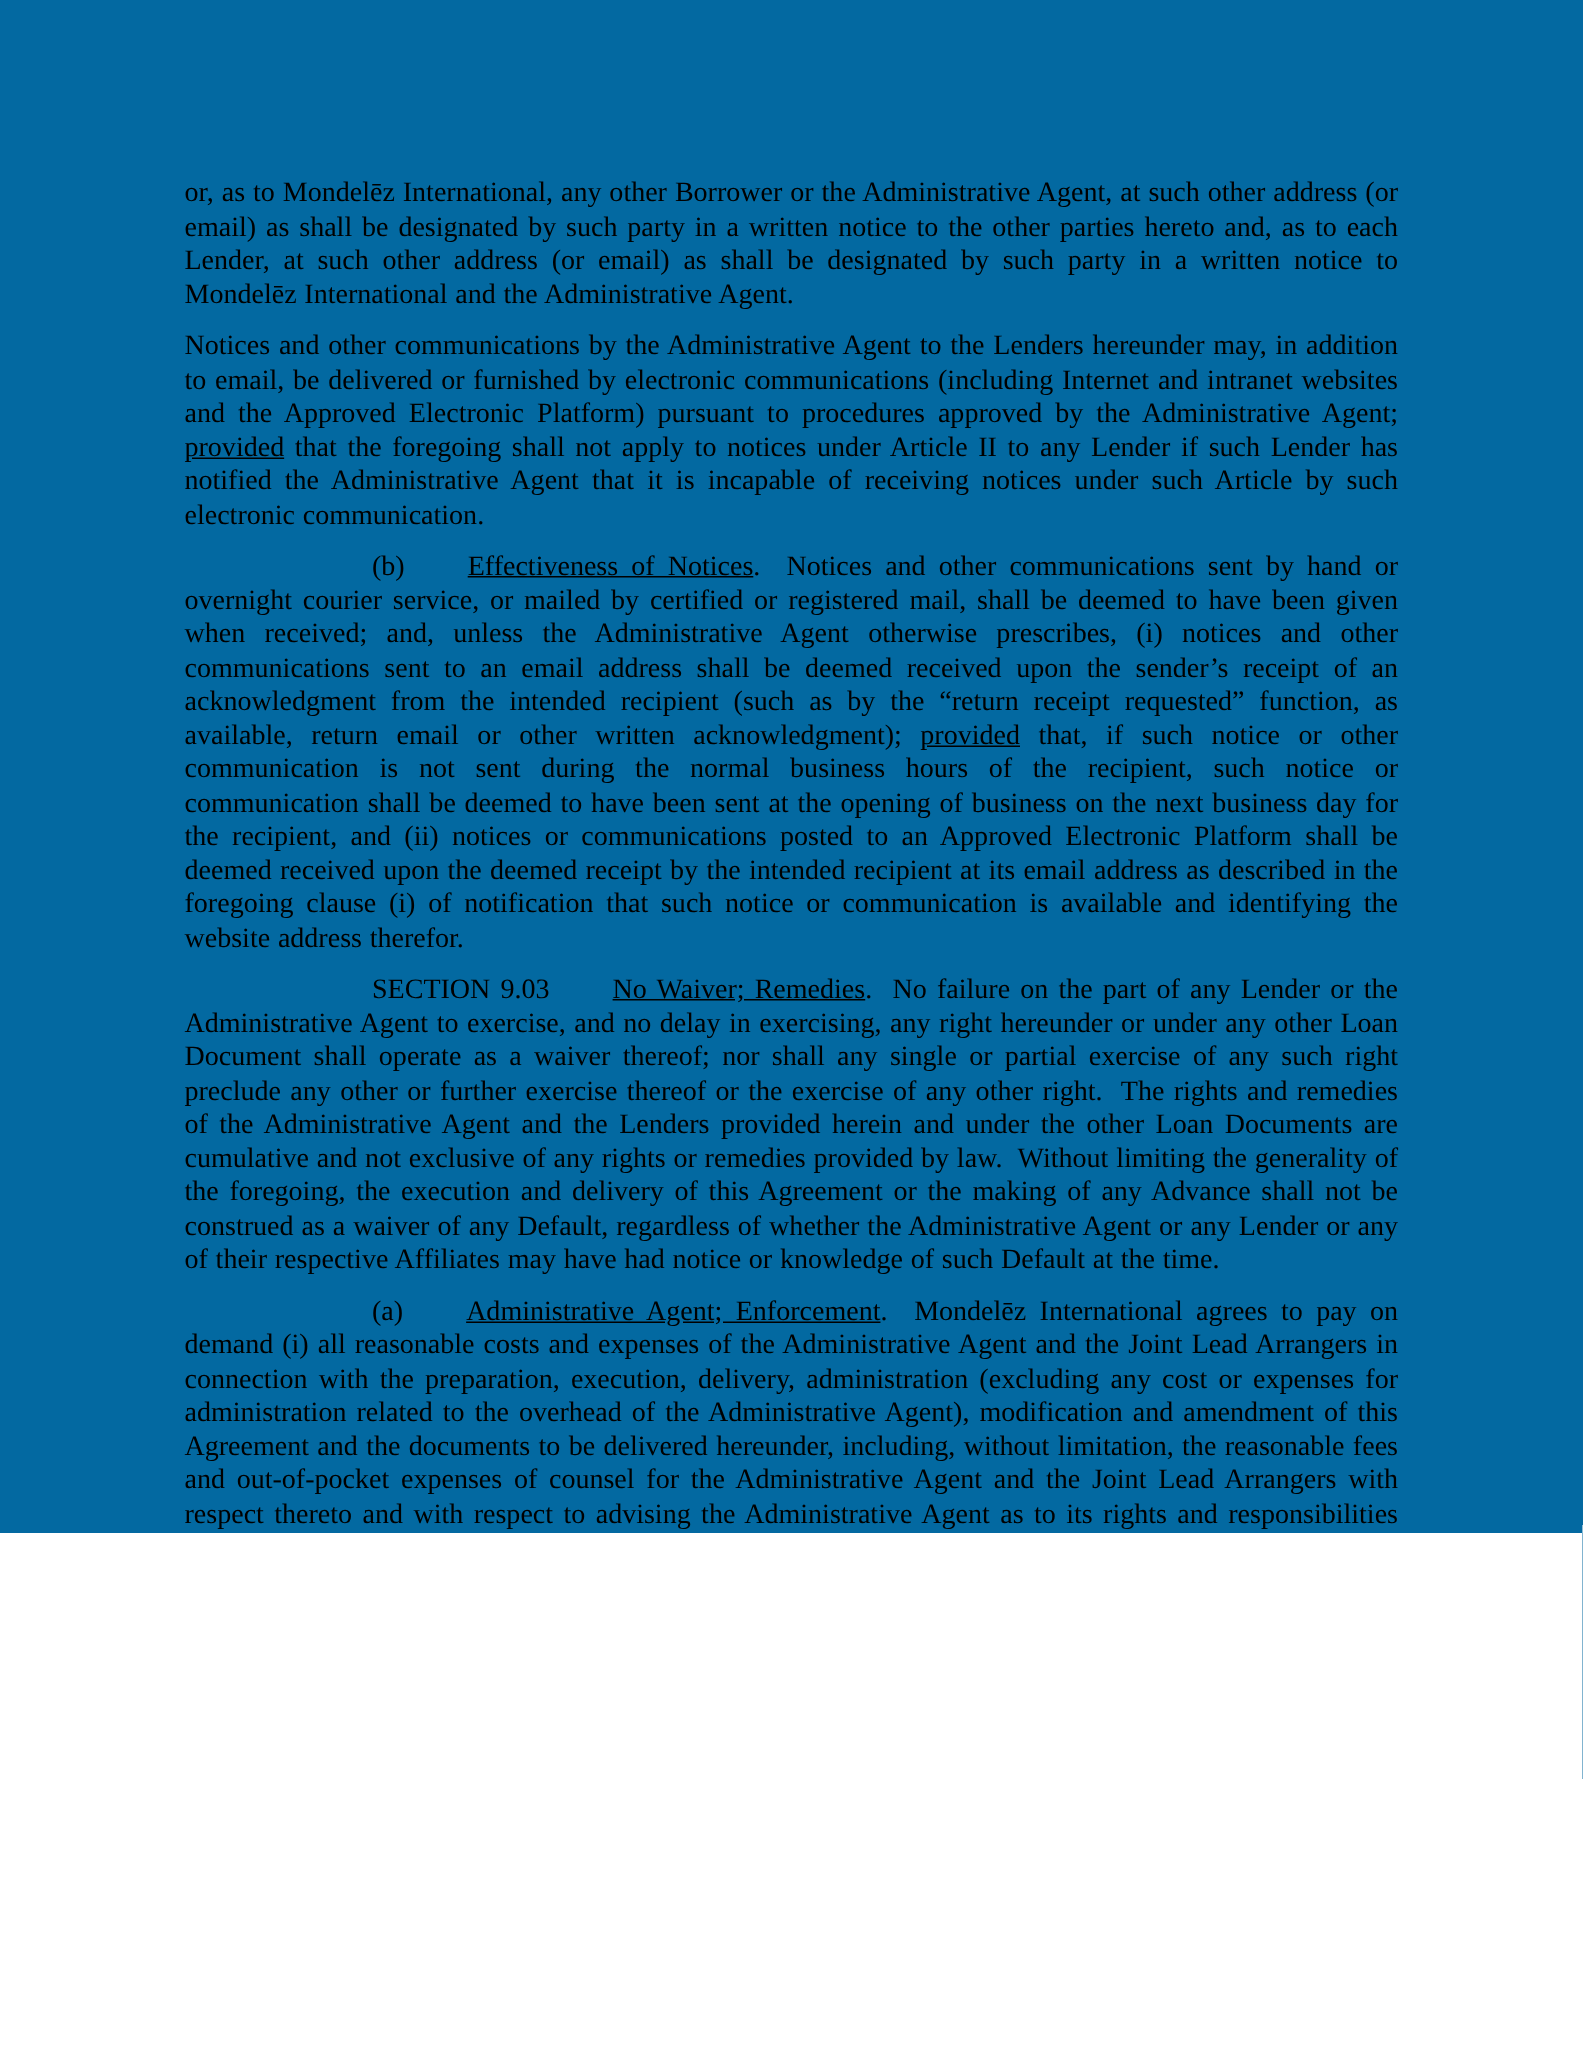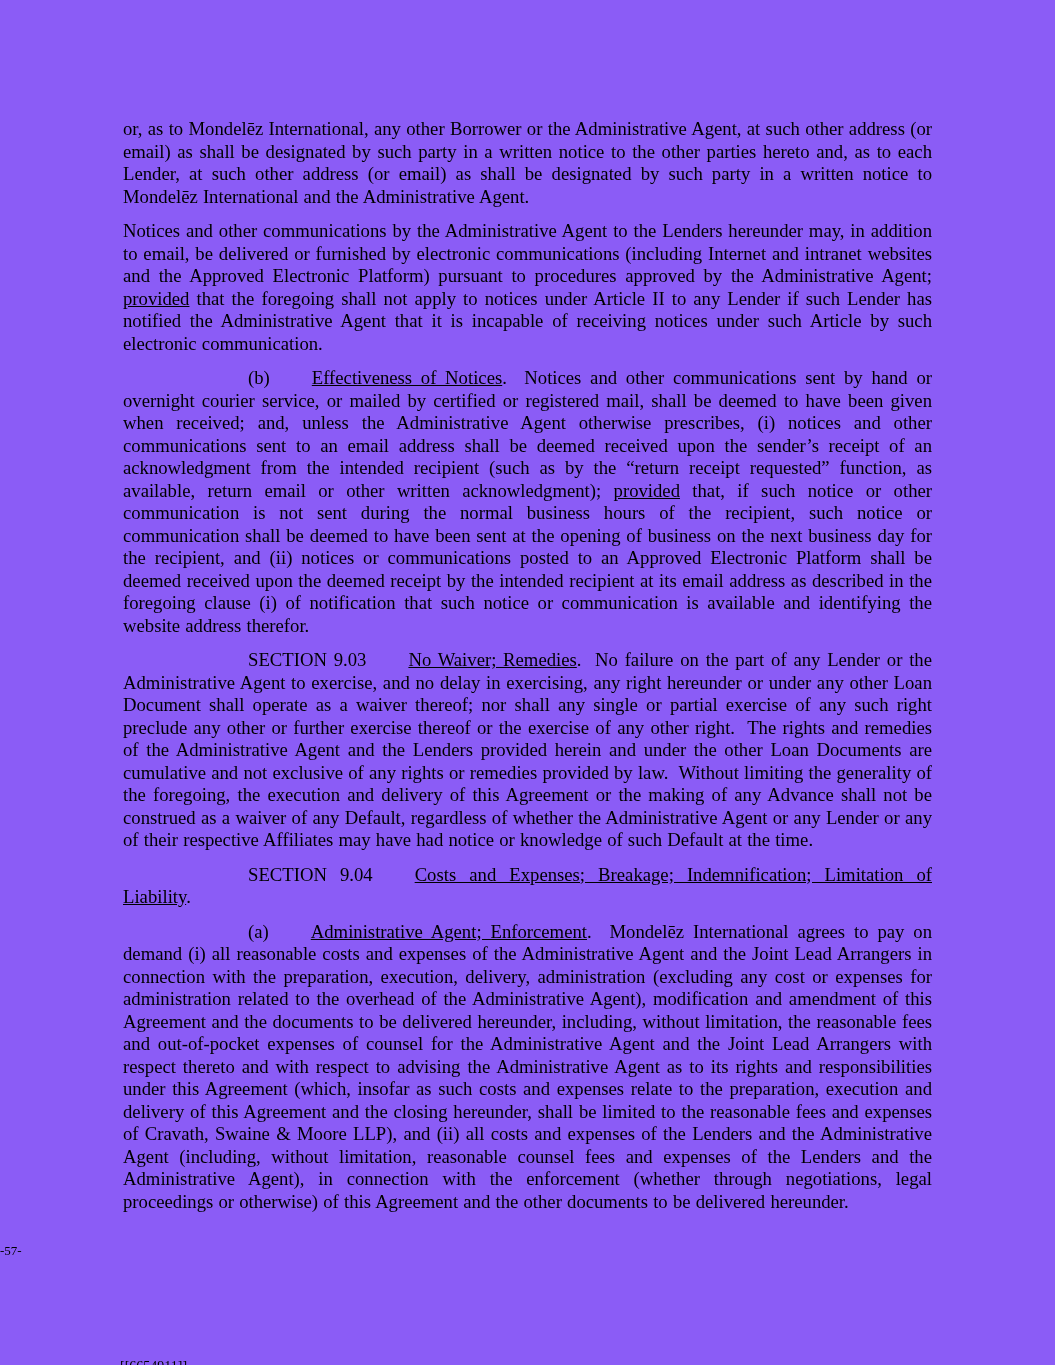--- a/index.html
+++ b/index.html
@@ -4,22 +4,22 @@
 <style>
   * { box-sizing: border-box; }
   html, body {
     margin: 0;
     padding: 0;
     background: #ffffff;
   }
   .page {
     position: relative;
     width: 1055px;
-    height: 1365px;
-    background: #8b5cf6;
+    height: 1022px;
+    background: #0369a1;
     color: #000000;
     font-family: "Liberation Serif", "DejaVu Serif", serif;
     overflow: hidden;
   }
   .content {
     position: absolute;
     left: 123px;
     top: 118px;
     width: 809px;
   }
@@ -58,18 +58,17 @@
 </style>
 </head>
 <body>
 
 <div class="page">
   <div class="content" id="paragraphs">
       <p class="para"><span>or, as to Mondelēz International, any other Borrower or the Administrative Agent, at such other address (or email) as shall be designated by such party in a written notice to the other parties hereto and, as to each Lender, at such other address (or email) as shall be designated by such party in a written notice to Mondelēz International and the Administrative Agent.</span></p>
       <p class="para"><span>Notices and other communications by the Administrative Agent to the Lenders hereunder may, in addition to email, be delivered or furnished by electronic communications (including Internet and intranet websites and the Approved Electronic Platform) pursuant to procedures approved by the Administrative Agent; </span><span class="u">provided</span><span> that the foregoing shall not apply to notices under Article II to any Lender if such Lender has notified the Administrative Agent that it is incapable of receiving notices under such Article by such electronic communication.</span></p>
       <p class="para indent"><span>(b)</span><span class="tab"></span><span class="u">Effectiveness of Notices</span><span>.&nbsp; Notices and other communications sent by hand or overnight courier service, or mailed by certified or registered mail, shall be deemed to have been given when received; and, unless the Administrative Agent otherwise prescribes, (i) notices and other communications sent to an email address shall be deemed received upon the sender’s receipt of an acknowledgment from the intended recipient (such as by the “return receipt requested” function, as available, return email or other written acknowledgment); </span><span class="u">provided</span><span> that, if such notice or other communication is not sent during the normal business hours of the recipient, such notice or communication shall be deemed to have been sent at the opening of business on the next business day for the recipient, and (ii) notices or communications posted to an Approved Electronic Platform shall be deemed received upon the deemed receipt by the intended recipient at its email address as described in the foregoing clause (i) of notification that such notice or communication is available and identifying the website address therefor.</span></p>
       <p class="para indent"><span>SECTION 9.03</span><span class="tab"></span><span class="u">No Waiver; Remedies</span><span>.&nbsp; No failure on the part of any Lender or the Administrative Agent to exercise, and no delay in exercising, any right hereunder or under any other Loan Document shall operate as a waiver thereof; nor shall any single or partial exercise of any such right preclude any other or further exercise thereof or the exercise of any other right.&nbsp; The rights and remedies of the Administrative Agent and the Lenders provided herein and under the other Loan Documents are cumulative and not exclusive of any rights or remedies provided by law.&nbsp; Without limiting the generality of the foregoing, the execution and delivery of this Agreement or the making of any Advance shall not be construed as a waiver of any Default, regardless of whether the Administrative Agent or any Lender or any of their respective Affiliates may have had notice or knowledge of such Default at the time.</span></p>
-      <p class="para indent"><span>SECTION 9.04</span><span class="tab"></span><span class="u">Costs and Expenses; Breakage; Indemnification; Limitation of Liability</span><span>.</span></p>
       <p class="para indent"><span>(a)</span><span class="tab"></span><span class="u">Administrative Agent; Enforcement</span><span>.&nbsp; Mondelēz International agrees to pay on demand (i) all reasonable costs and expenses of the Administrative Agent and the Joint Lead Arrangers in connection with the preparation, execution, delivery, administration (excluding any cost or expenses for administration related to the overhead of the Administrative Agent), modification and amendment of this Agreement and the documents to be delivered hereunder, including, without limitation, the reasonable fees and out-of-pocket expenses of counsel for the Administrative Agent and the Joint Lead Arrangers with respect thereto and with respect to advising the Administrative Agent as to its rights and responsibilities under this Agreement (which, insofar as such costs and expenses relate to the preparation, execution and delivery of this Agreement and the closing hereunder, shall be limited to the reasonable fees and expenses of Cravath, Swaine &amp; Moore LLP), and (ii) all costs and expenses of the Lenders and the Administrative Agent (including, without limitation, reasonable counsel fees and expenses of the Lenders and the Administrative Agent), in connection with the enforcement (whether through negotiations, legal proceedings or otherwise) of this Agreement and the other documents to be delivered hereunder.</span></p>
     </div>
   <div class="page-number">-57-</div>
   <div class="doc-id">[[6654911]]</div>
 </div>
 
 </body></html>

